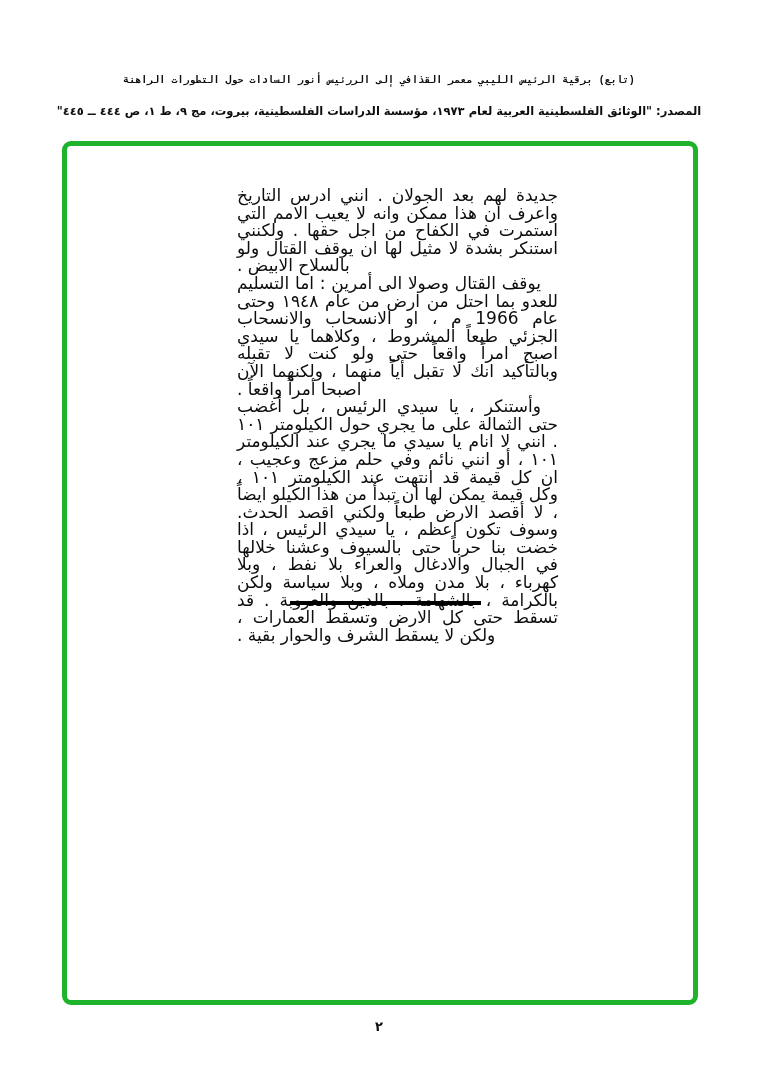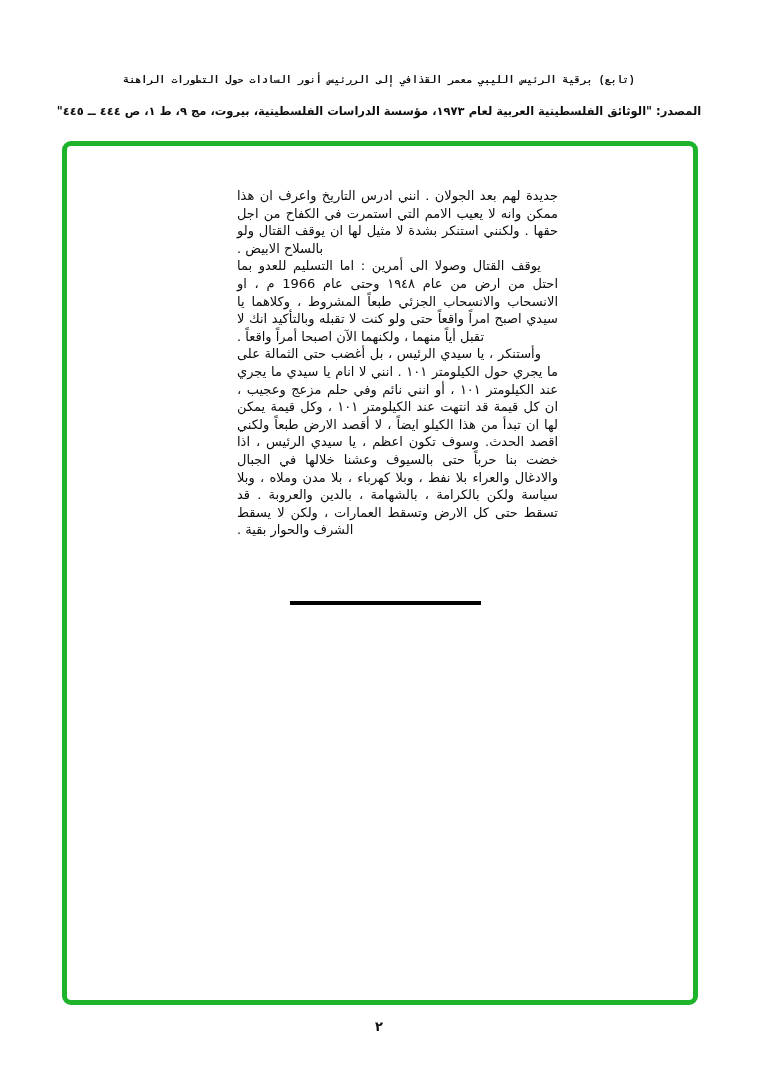--- a/index.html
+++ b/index.html
@@ -52,21 +52,21 @@
     background: transparent;
   }
   .text-block {
     position: absolute;
     left: 237px;
     top: 187px;
     width: 321px;
     direction: rtl;
     text-align: justify;
     text-align-last: left;
-    font-size: 13px;
+    font-size: 17px;
     line-height: 17.6px;
   }
   .text-block p {
     margin: 0;
     padding: 0;
   }
   .text-block p.indented {
     text-indent: 17px;
   }
   .end-divider {

